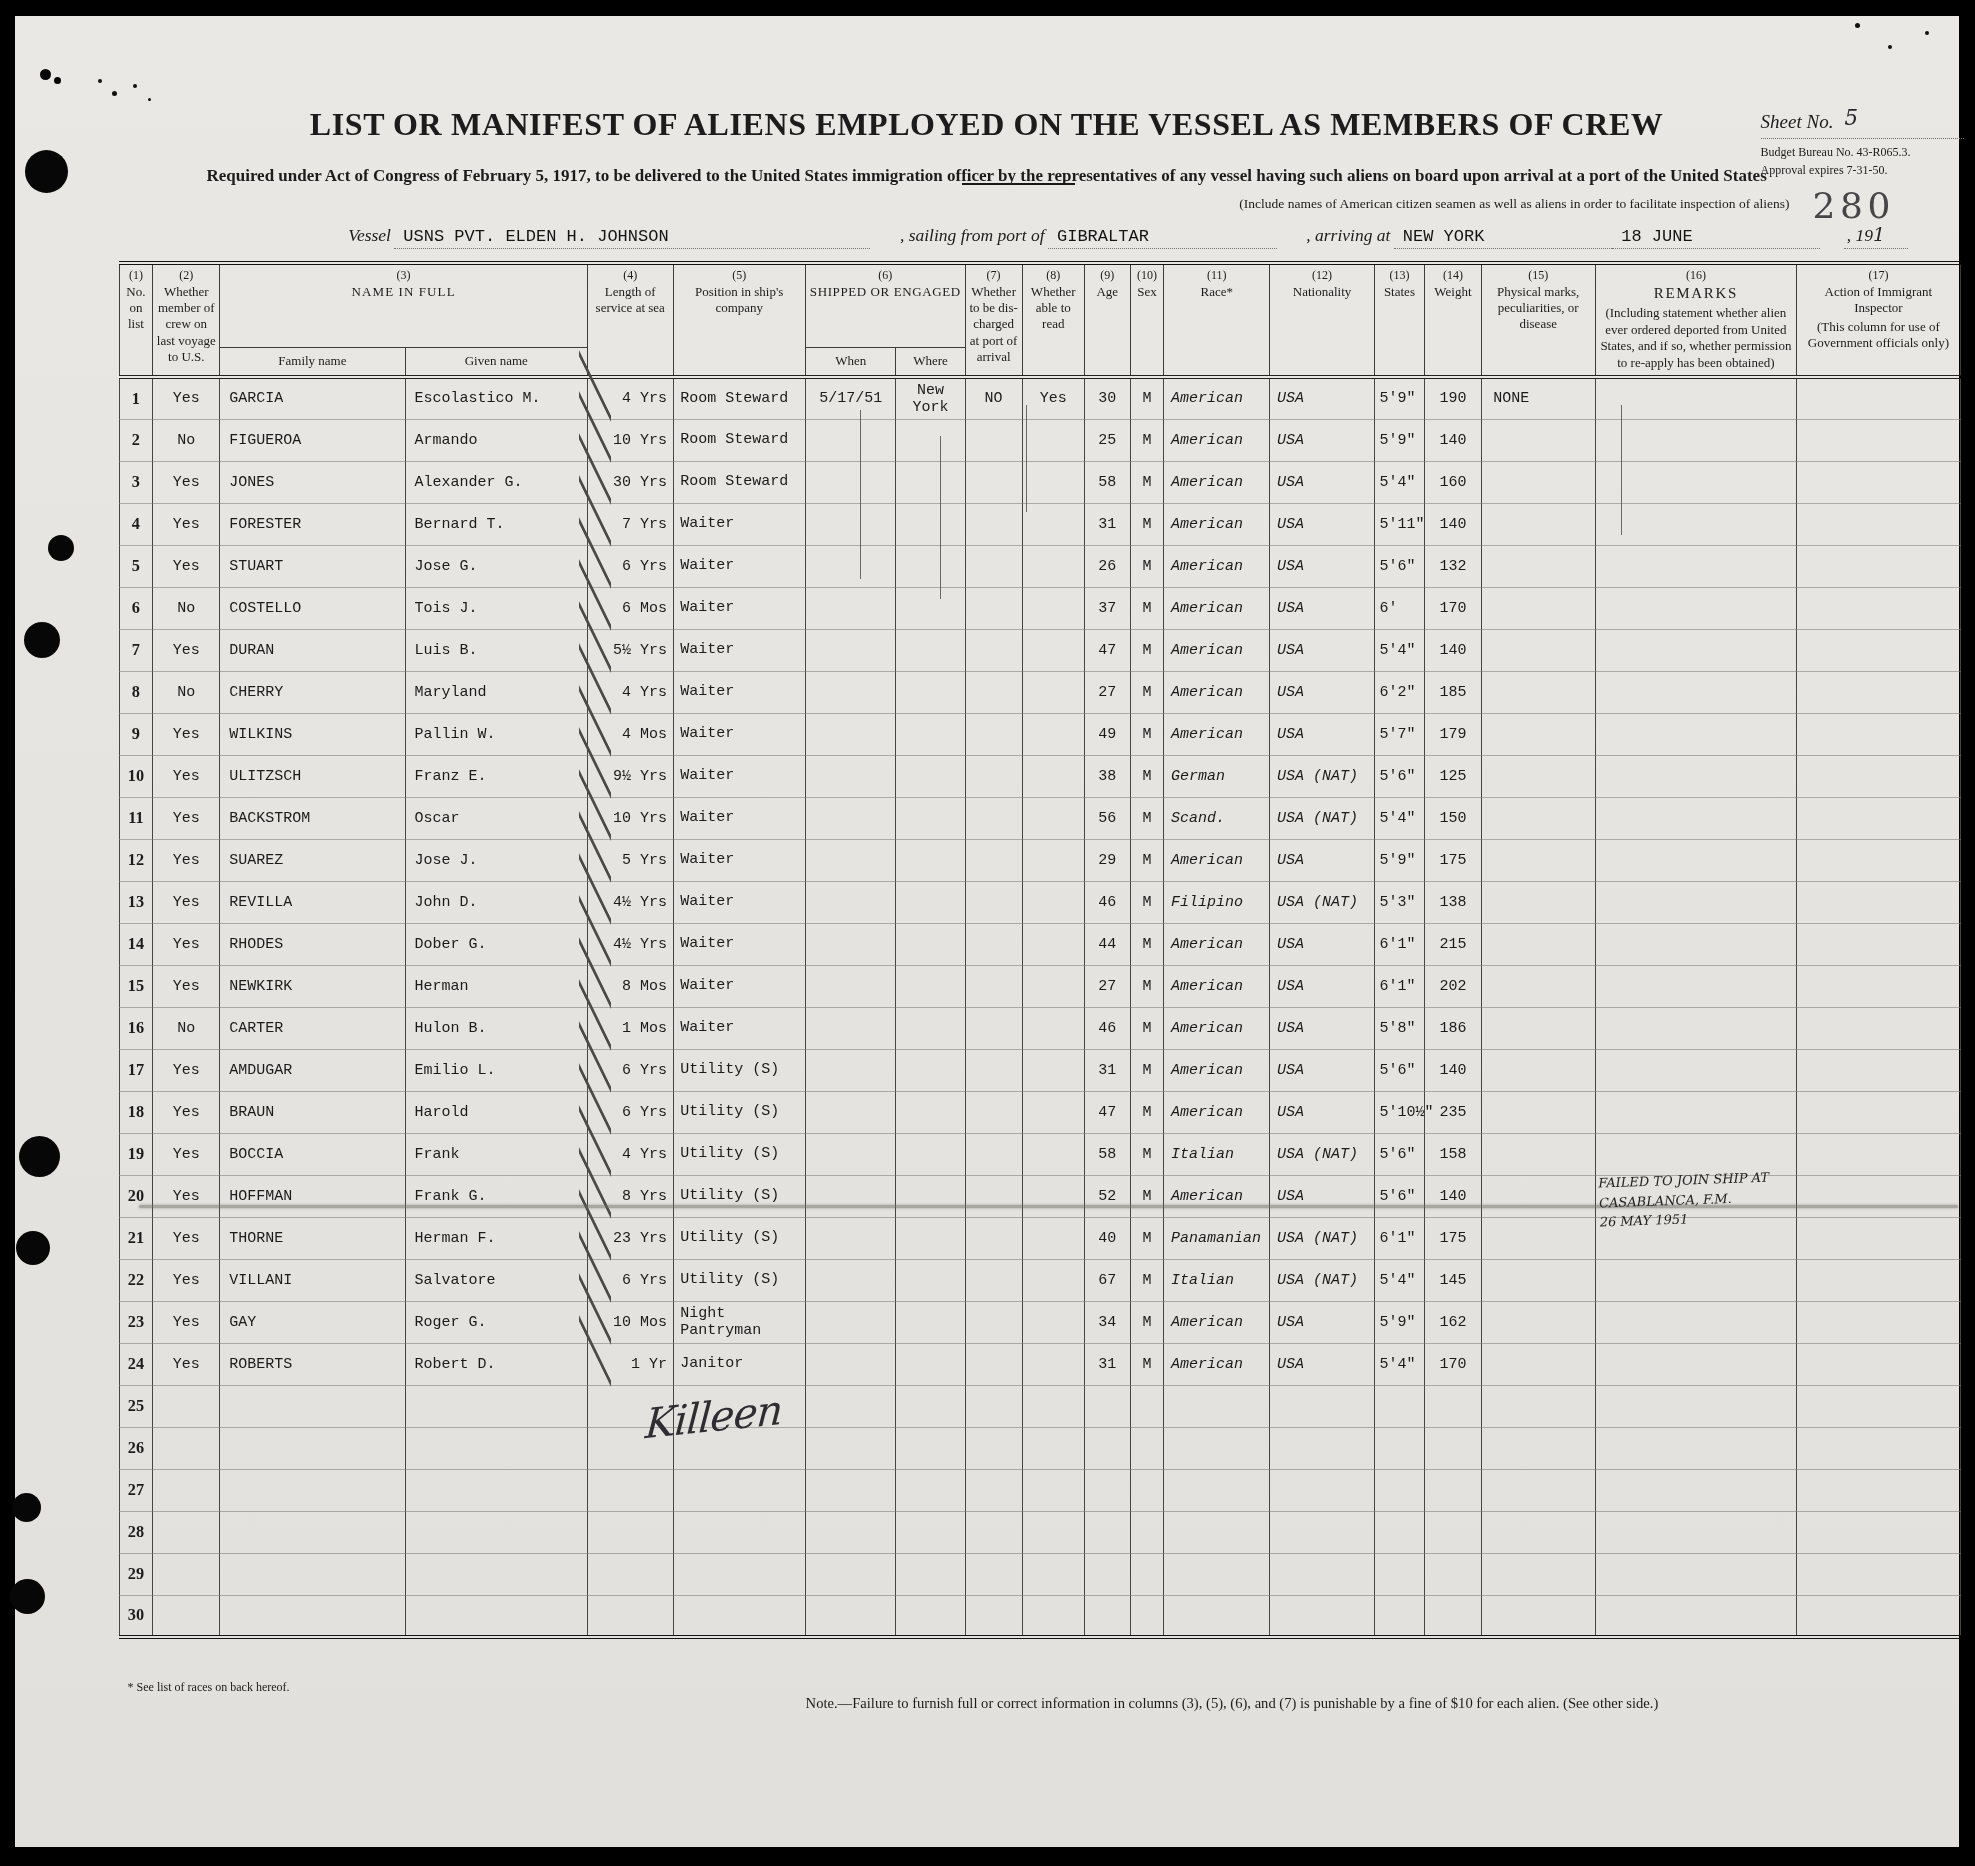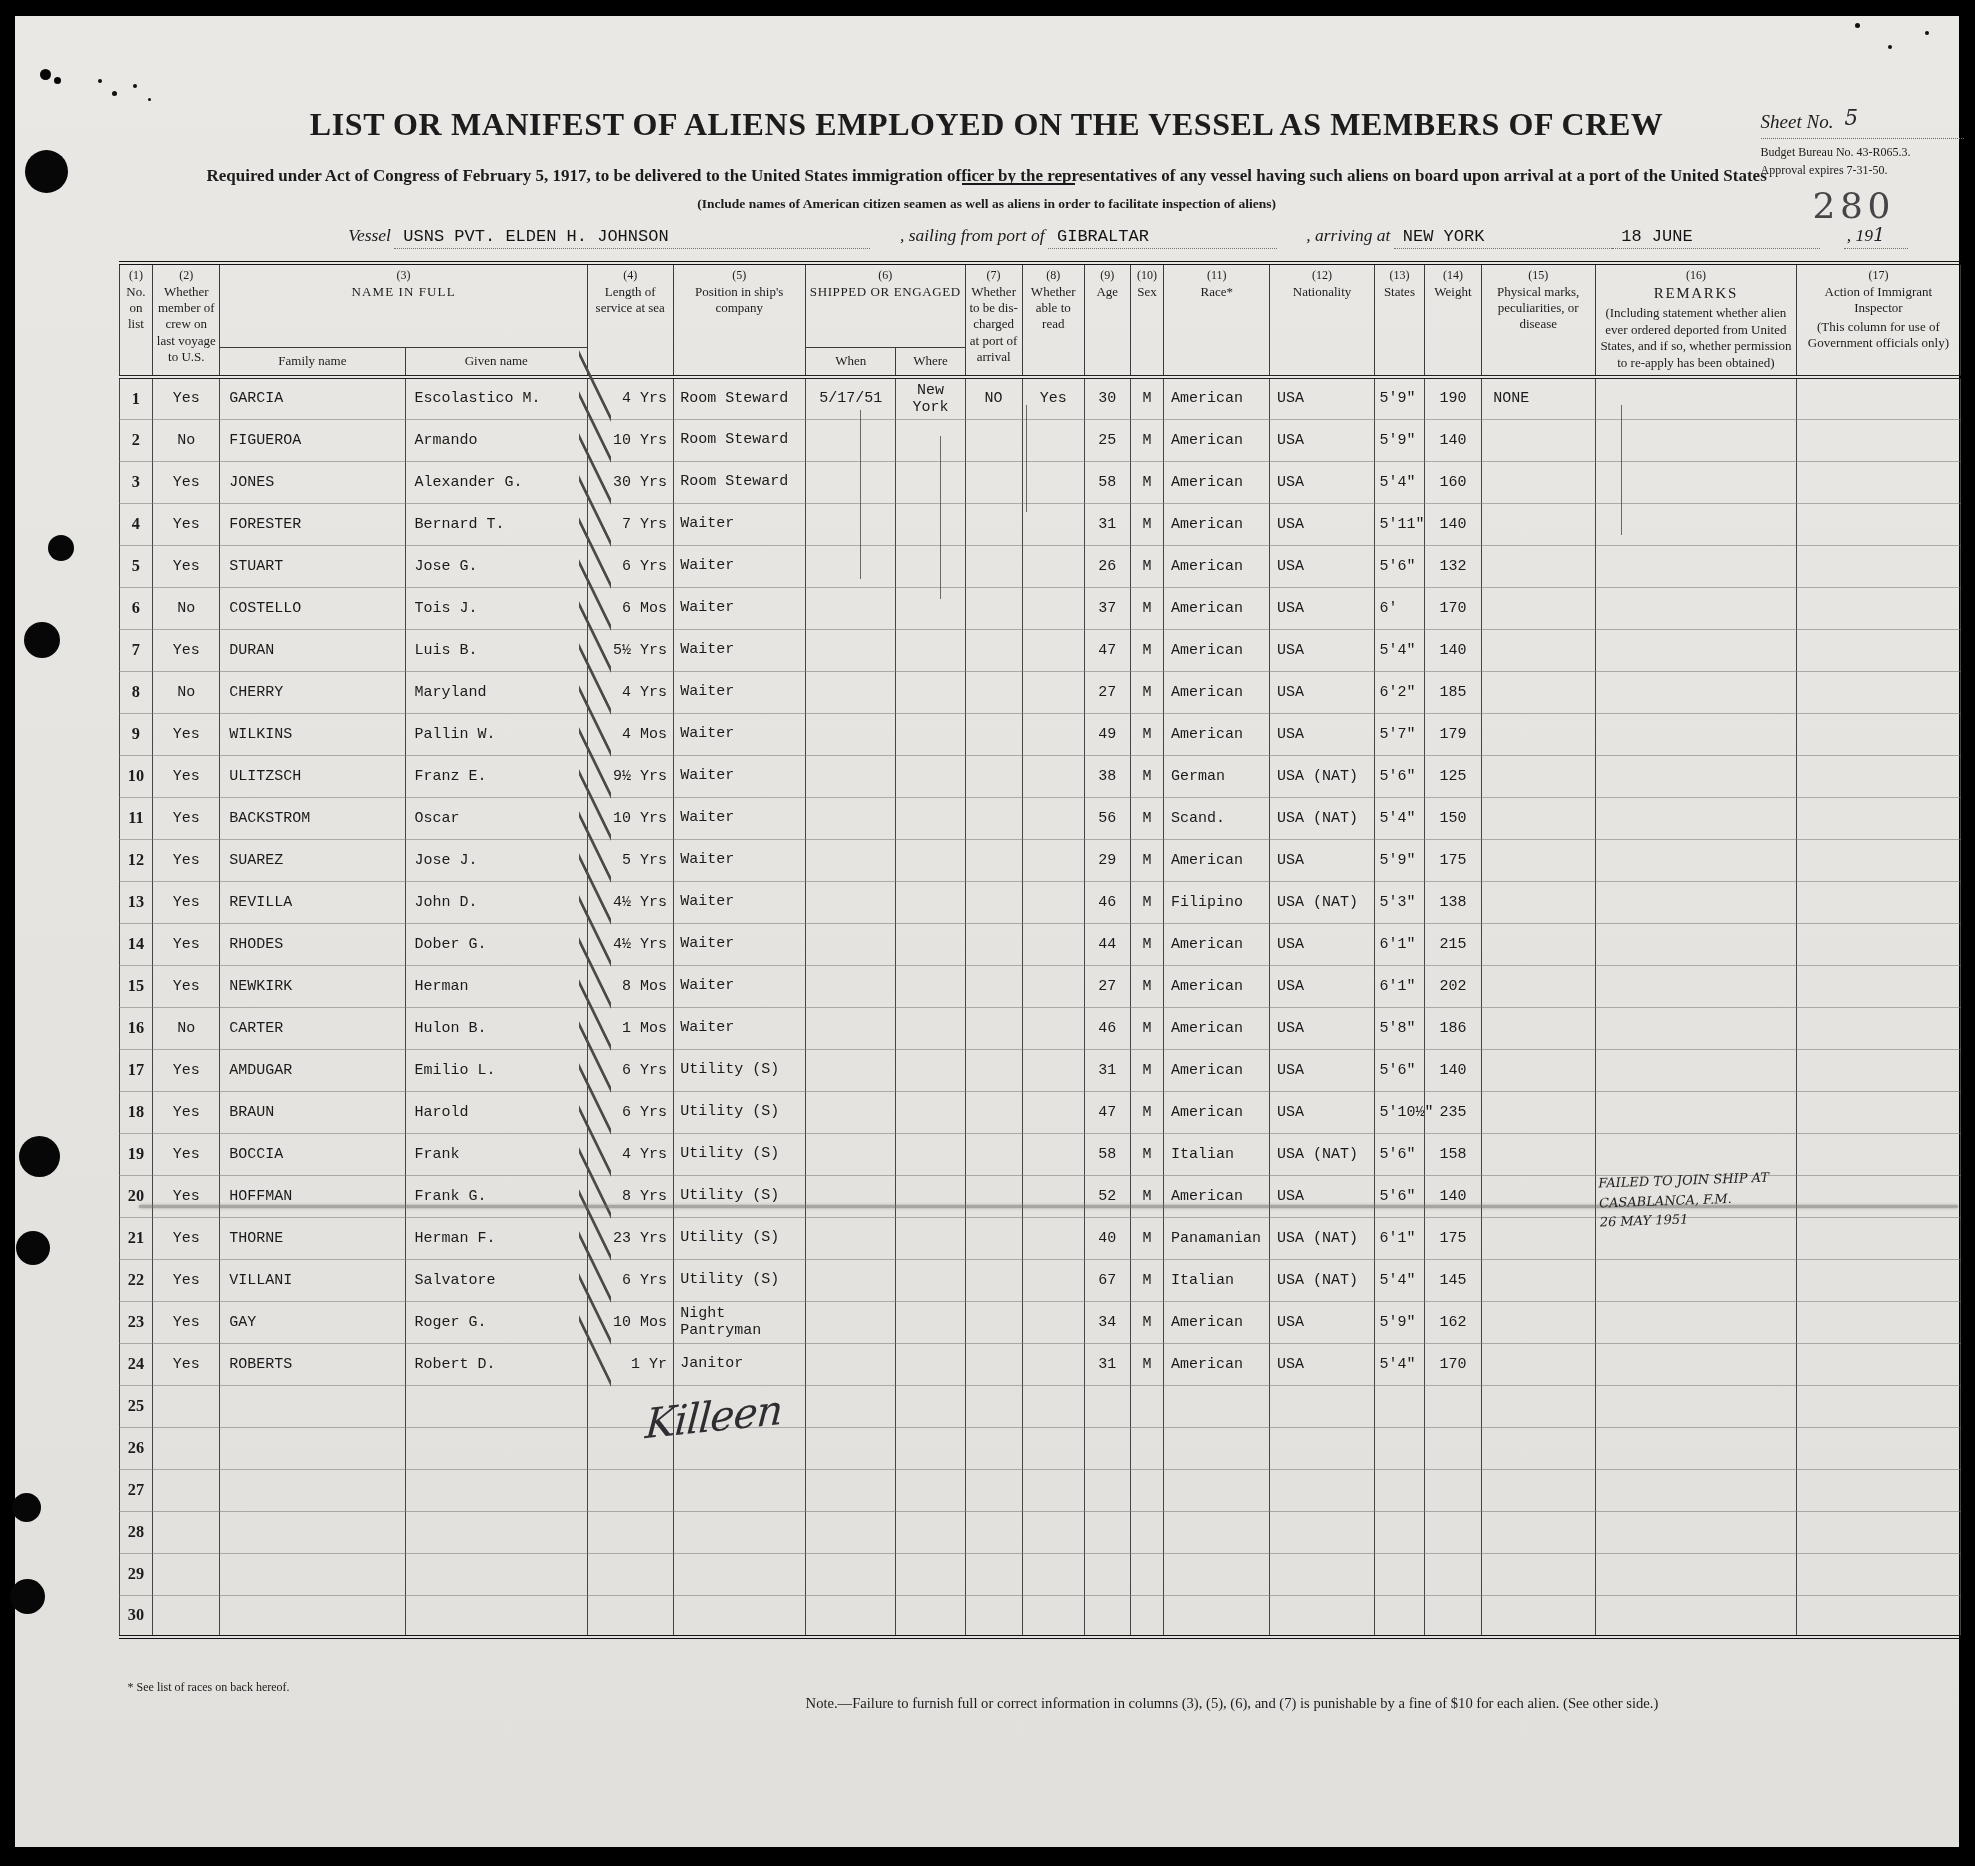--- a/index.html
+++ b/index.html
@@ -18,22 +18,22 @@
              font-family:"Liberation Sans",sans-serif;line-height:1.35;}
   .form-no{font-size:15px;font-weight:bold;font-family:"Liberation Serif",serif;}
   .form-dept{font-size:15px;font-weight:bold;letter-spacing:0.6px;}
   .form-svc{font-size:13px;font-weight:bold;letter-spacing:0.6px;}
   .form-rev{font-size:12.4px;font-family:"Liberation Serif",serif;}
   .doc-title{position:absolute;left:253px;right:253px;top:90px;text-align:center;
              font-size:32px;font-weight:bold;letter-spacing:0.6px;white-space:nowrap;}
   .title-dash{position:absolute;left:947px;top:167px;width:113px;border-top:2.8px double #191919;}
   .doc-sub{position:absolute;left:169px;right:169px;top:150px;text-align:center;
            font-size:17px;font-weight:bold;}
-  .doc-sub2{position:absolute;left:169px;right:169px;top:180px;text-align:center;
-            font-size:13.5px;font-weight:bold;}
+  .doc-sub2{position:absolute;left:169px;right:169px;top:180px;text-align:right;
+            font-size:13.5px;font-weight:normal;}
   .sheet-block{position:absolute;left:1746px;top:89px;width:203px;font-size:12px;line-height:1.5;}
   .sheet-line{border-bottom:1.1px dotted #6b6965;padding-bottom:1.1px;margin-bottom:3.4px;white-space:nowrap;}
   .sheet-label{font-style:italic;font-size:19px;}
   .hand{font-family:"DejaVu Serif",serif;font-style:italic;color:#26262a;}
   .sheet-val{font-size:21.4px;position:relative;top:-3.4px;margin-left:8px;}
   .stamp{position:absolute;left:1798px;top:169px;font-family:"DejaVu Serif",serif;
          font-size:36px;color:#39393b;letter-spacing:4.5px;opacity:.92;}
   
   .voyage{position:absolute;left:304px;right:51px;top:207px;display:flex;align-items:baseline;
           font-size:17.5px;white-space:nowrap;}
@@ -61,21 +61,21 @@
   tbody tr{height:42px;}
   tbody td{border-left:1.1px solid #454545;border-right:1.1px solid #454545;
            border-bottom:0.8px solid rgba(125,122,114,.55);
            padding:0 3.4px;vertical-align:middle;position:relative;overflow:visible;}
   td.c-no{font-weight:bold;font-size:16.3px;text-align:center;font-family:"Liberation Serif",serif;}
   .t{font-family:"Liberation Mono",monospace;font-size:15px;color:#1b1b1b;}
   td.c{text-align:center;}
   td.c-fam,td.c-giv{padding-left:9px;}
   td.c-pos{padding-left:6.8px;white-space:pre-line;line-height:1.15;}
   td.c-len{text-align:right;padding-right:5.6px;}
-  td.c-race,td.c-nat{padding-left:6.8px;}
+  td.c-race,td.c-nat{padding-left:6.8px;font-style:italic;}
   td.c-hgt{padding-left:4.5px;}
   td.c-marks{padding-left:11.3px;}
   span.slash{position:absolute;left:-9px;top:-29px;width:32px;height:72px;pointer-events:none;
     background-image:linear-gradient(64deg,transparent 47%,#4a4a49 48.5%,#4a4a49 51.5%,transparent 53%);}
   
   .signature{position:absolute;left:630px;top:1377px;font-family:"DejaVu Serif",serif;
              font-style:italic;font-size:41px;color:#2e2e32;transform:rotate(-6deg) skewX(-10deg);
              letter-spacing:-1.1px;}
   .hand-remark{position:absolute;left:1584px;top:1154px;width:203px;font-family:"DejaVu Serif",serif;
                font-style:italic;font-size:13px;line-height:1.5;color:#222;transform:rotate(-2deg);

